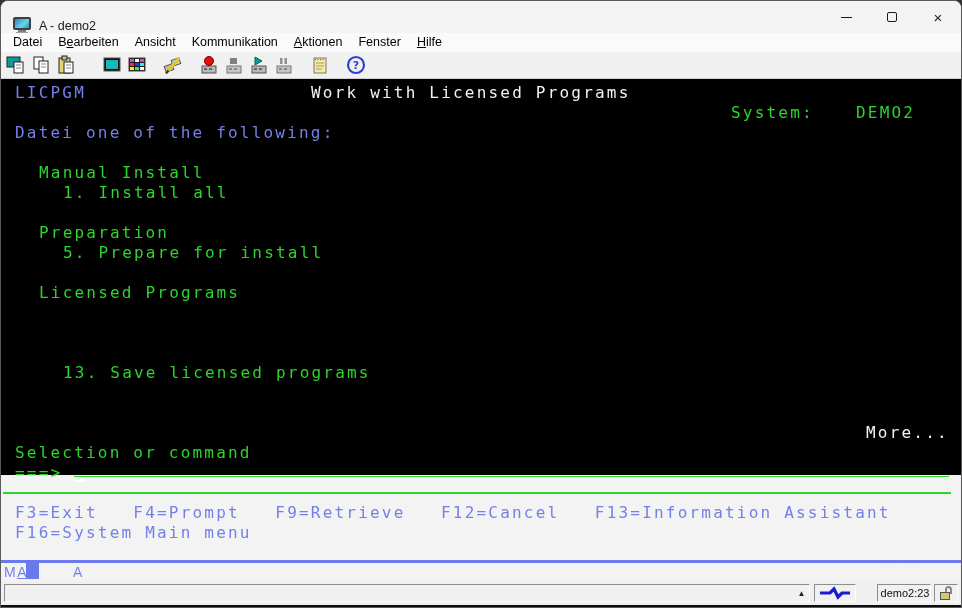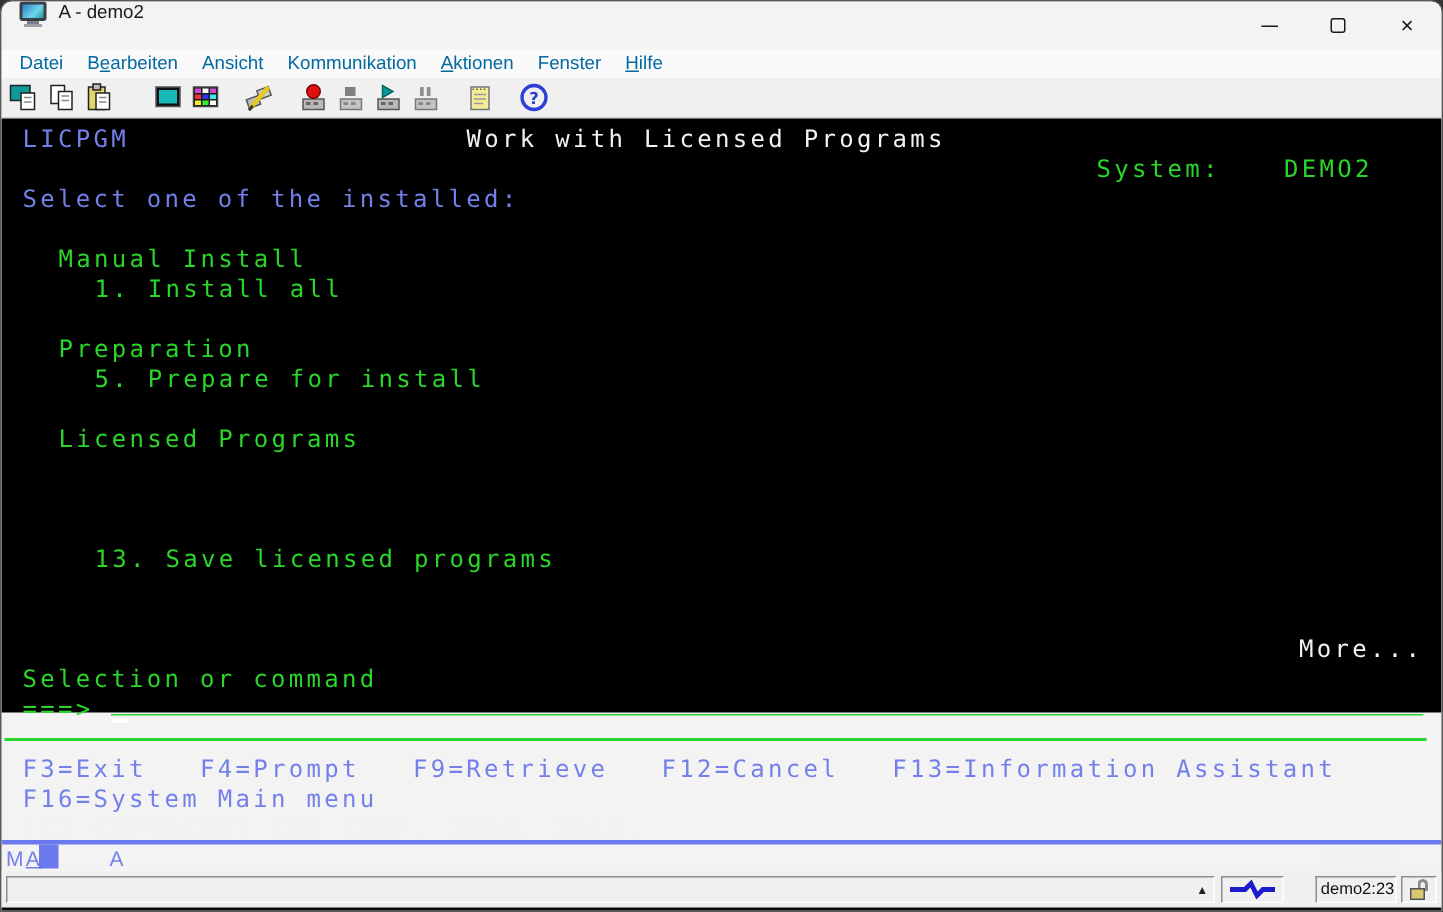--- a/index.html
+++ b/index.html
@@ -3,37 +3,37 @@
 <meta charset="utf-8">
 <style>
   :root{ --green:#2bd52b; --blue:#7480ea; --white:#f2f2f2; --termbg:#000000; }
   *{box-sizing:border-box;margin:0;padding:0}
   html,body{width:962px;height:608px;overflow:hidden;background:#333;
     font-family:"Liberation Sans",sans-serif;}
   .window{position:relative;width:962px;height:608px;background:#f3f3f3;
     border:1px solid #5a5a5a;border-radius:8px 8px 0 0;overflow:hidden}
   
   .titlebar{position:absolute;left:0;top:0;width:100%;height:32px;background:#f3f3f3;
-    display:flex;align-items:flex-start}
+    display:flex;align-items:flex-end}
   .app-icon{width:18px;height:16px;margin:0 8px 0 12px;position:relative}
   .app-icon .frame{position:absolute;left:0;top:0;width:18px;height:13px;background:#3b3f46;
     border-radius:2px;padding:2px}
   .app-icon .screen{width:14px;height:9px;background:linear-gradient(135deg,#2f7fd0 0%,#6fd4e8 60%,#1f9aa8 100%)}
   .app-icon .stand{position:absolute;left:5px;top:13px;width:8px;height:2px;background:#7a8088}
   .app-icon .base{position:absolute;left:3px;top:15px;width:12px;height:1.5px;background:#9aa0a8}
   .title-text{font-size:12.5px;color:#191919}
   .win-btns{margin-left:auto;display:flex;height:32px}
   .win-btn{width:46px;height:32px;display:flex;align-items:center;justify-content:center;
     color:#1a1a1a;font-size:15px}
   .max-glyph{width:10px;height:10px;border:1.2px solid #1a1a1a;border-radius:2px}
   .min-glyph{width:11px;height:0;border-top:1.2px solid #1a1a1a}
   
   .menubar{position:absolute;left:0;top:32px;width:100%;height:19px;background:#fafafa;
     display:flex;align-items:center;padding-left:4px}
-  .menu-item{font-size:12.5px;color:#0369a1;padding:0 8px;line-height:19px}
+  .menu-item{font-size:12.5px;color:#000000;padding:0 8px;line-height:19px}
   .menu-item .u{text-decoration:underline}
   
   .toolbar{position:absolute;left:0;top:51px;width:100%;height:27px;background:#f0f0f0;
     border-bottom:1px solid #cfcfcf;display:flex;align-items:center}
   .tb-icon{width:20px;height:20px;margin-left:5px;display:flex;align-items:center;justify-content:center}
   .gap{margin-left:26px}
   .sgap{margin-left:16px}
   
   .terminal{position:absolute;left:0;top:78px;width:100%;height:396px;background:var(--termbg)}
   .tl{position:absolute;white-space:pre;font-family:"DejaVu Sans Mono","Liberation Mono",monospace;
@@ -206,21 +206,21 @@
           <text x="10" y="14" text-anchor="middle" font-size="11" font-weight="bold" fill="#2d3fd6" font-family="DejaVu Sans">?</text>
         </svg>
       </span>
   </div>
 
   <div class="terminal">
     <div class="tl cb" style="left:14px;top:4px">LICPGM</div>
     <div class="tl cw" style="left:310px;top:4px">Work with Licensed Programs</div>
     <div class="tl cg" style="left:730px;top:24px">System:</div>
     <div class="tl cg" style="left:855px;top:24px">DEMO2</div>
-    <div class="tl cb" style="left:14px;top:44px">Select one of the installed:</div>
+    <div class="tl cb" style="left:14px;top:44px">Datei one of the following:</div>
     <div class="tl cg" style="left:38px;top:84px">Manual Install</div>
     <div class="tl cg" style="left:62px;top:104px">1. Install all</div>
     <div class="tl cg" style="left:38px;top:144px">Preparation</div>
     <div class="tl cg" style="left:62px;top:164px">5. Prepare for install</div>
     <div class="tl cg" style="left:38px;top:204px">Licensed Programs</div>
     <div class="tl cg" style="left:62px;top:284px">13. Save licensed programs</div>
     <div class="tl cw" style="left:865px;top:344px">More...</div>
     <div class="tl cg" style="left:14px;top:364px">Selection or command</div>
     <div class="tl cg" style="left:14px;top:384px">===&gt;</div>
     <div class="hline" style="left:73px;top:397px;width:875px;height:1px"></div>

